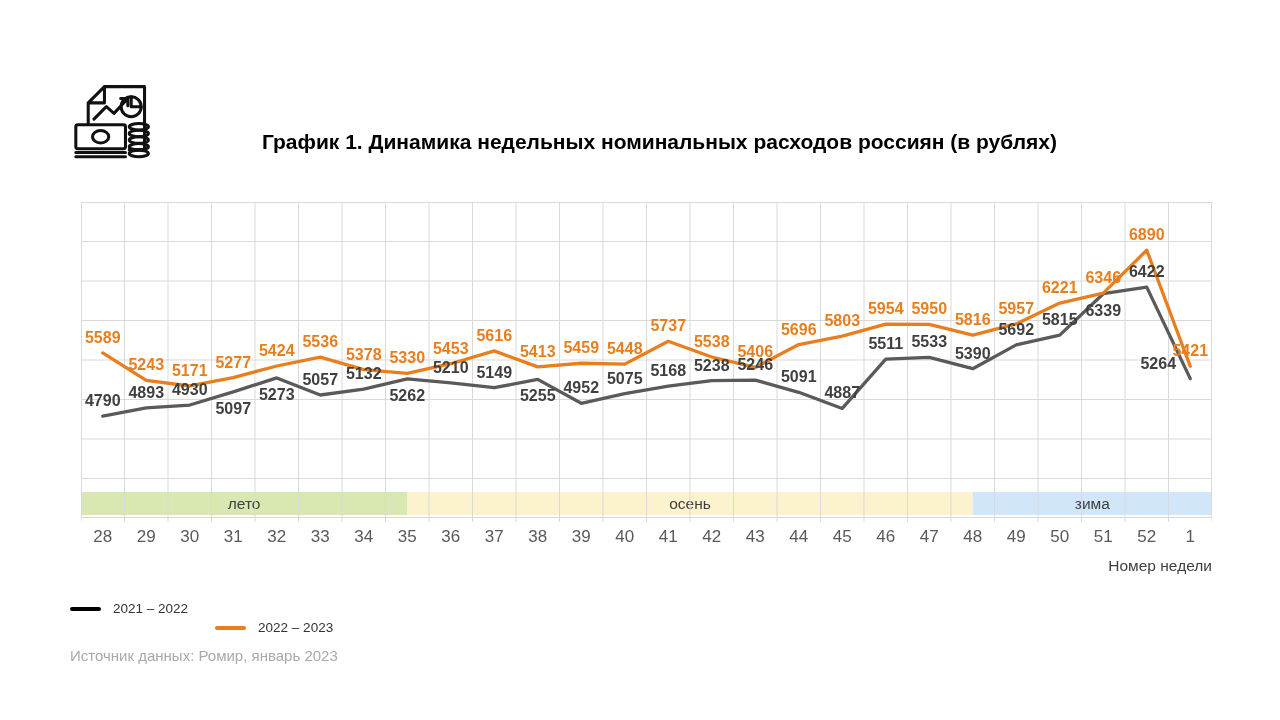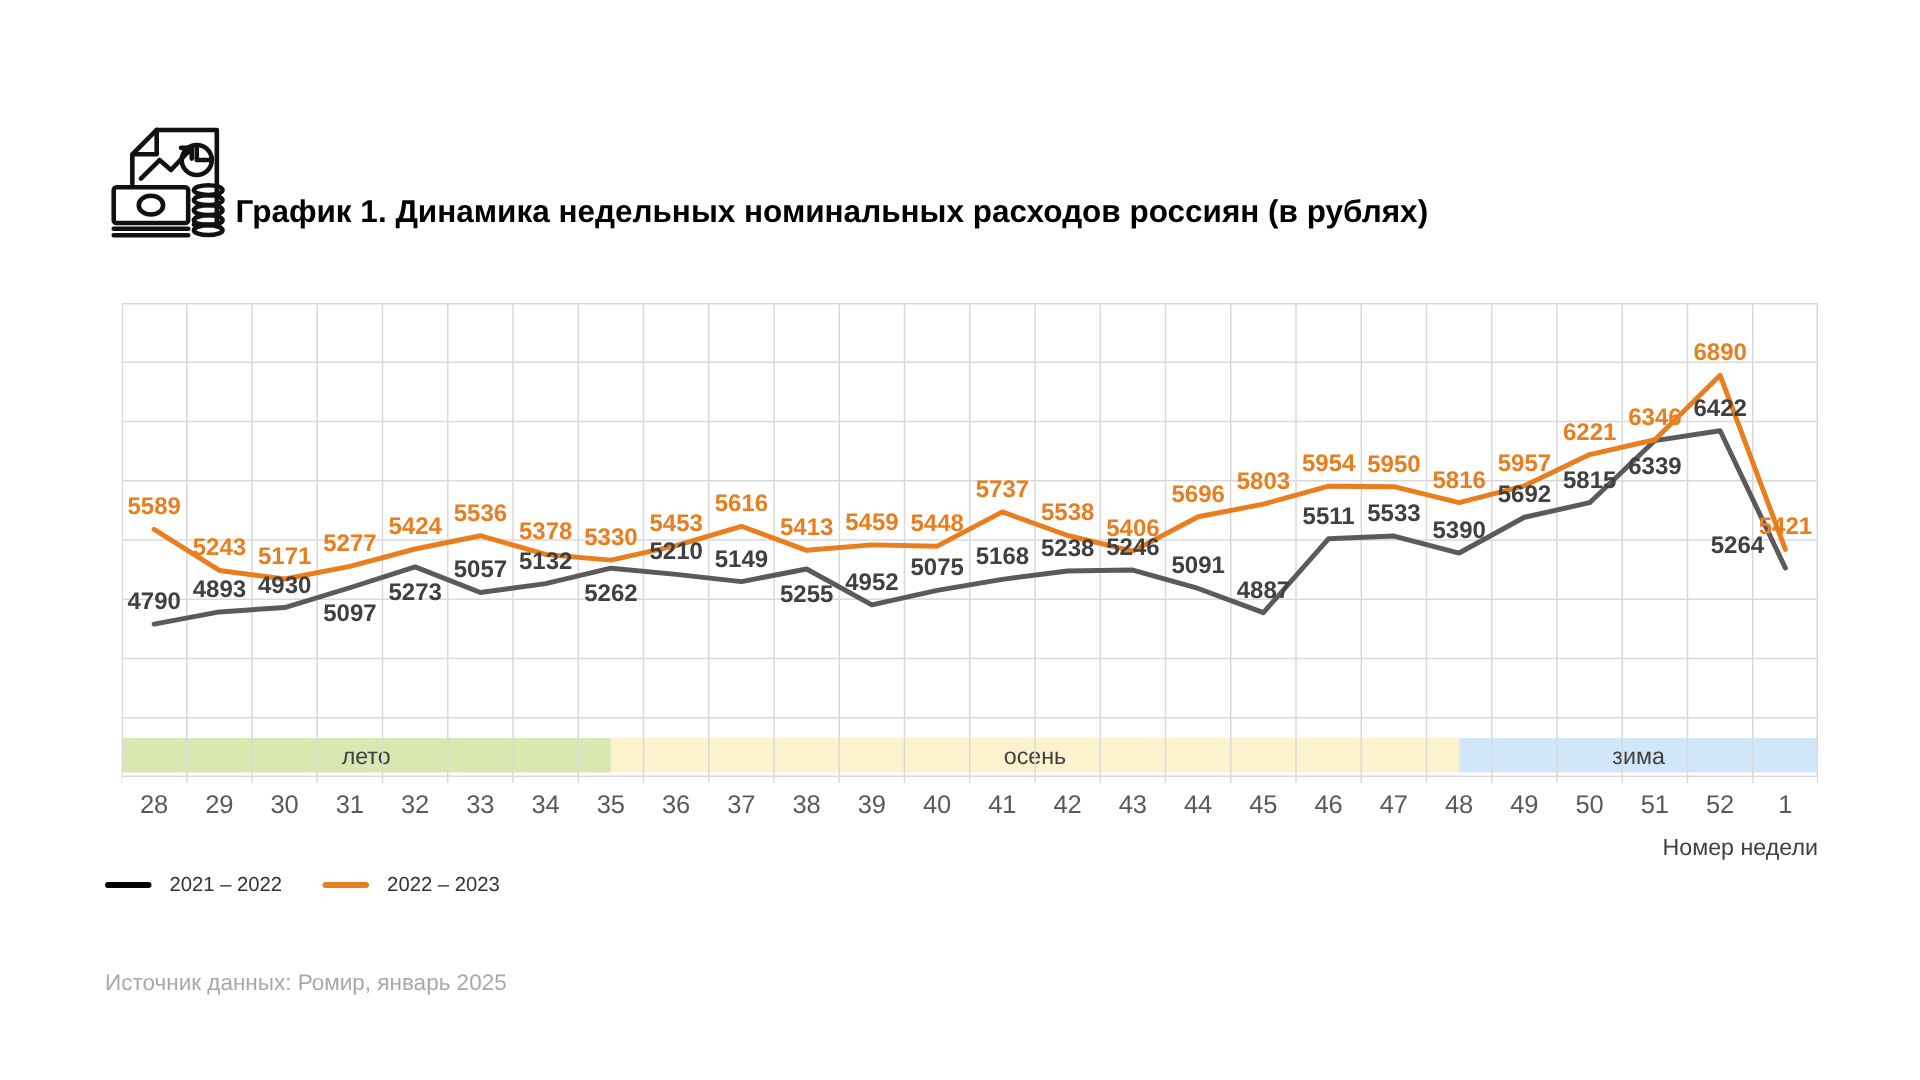--- a/index.html
+++ b/index.html
@@ -1,32 +1,32 @@
 <!DOCTYPE html>
 <html><head>
 <meta charset="utf-8">
 <style>
   html,body{margin:0;padding:0;background:#fff;}
   .slide{position:relative;width:1280px;height:720px;background:#ffffff;overflow:hidden;
          font-family:"Liberation Sans", sans-serif;}
   .hdr-icon{position:absolute;left:72px;top:82px;width:84px;height:78px;}
   .page-title{position:absolute;left:157px;top:130px;width:900px;margin:0;
-              font-size:21px;font-weight:bold;color:#000;}
+              font-size:21px;font-weight:bold;color:#000;text-align:right;}
   .logo{position:absolute;left:1060px;top:56px;width:155px;height:72px;}
   .logo-text{position:absolute;left:4px;top:0;font-size:46px;font-weight:bold;color:#111;
              letter-spacing:-1px;line-height:52px;}
   .logo-dot{position:absolute;top:56px;width:11px;height:11px;}
   .logo-dot.d0{left:64px;} .logo-dot.d1{left:84px;} .logo-dot.d2{left:104px;}
   #chart{position:absolute;left:81px;top:202px;width:1131px;height:348px;}
   .x-axis-title{position:absolute;left:81px;top:557px;width:1131px;text-align:right;
                 font-size:15.5px;color:#404040;}
   .legend{position:absolute;left:70px;top:582px;display:flex;align-items:center;
           font-size:13.5px;color:#333;}
   .legend-item{display:flex;align-items:center;justify-content:space-between;}
-  .legend-item + .legend-item{margin-left:27px;}
+  .legend-item + .legend-item{margin-left:27px;margin-top:38px;}
   .legend-swatch{display:inline-block;width:31px;height:4px;border-radius:2px;margin-right:12px;}
   .source-note{position:absolute;left:70px;top:647px;font-size:15px;color:#a9a9a9;}
 </style>
 </head>
 <body>
 
 <div class="slide">
 
   <svg class="hdr-icon" viewBox="0 0 88 80" fill="none" stroke="#111" stroke-width="3.2" stroke-linejoin="round" stroke-linecap="round">
     <path d="M34,4 L76,4 L76,70 L60,70"></path>
@@ -204,15 +204,15 @@
     <div class="legend-item">
       <span class="legend-swatch" style="background: rgb(0, 0, 0);"></span>
       <span>2021 – 2022</span>
     </div>
     <div class="legend-item">
       <span class="legend-swatch" style="background: rgb(232, 126, 30);"></span>
       <span>2022 – 2023</span>
     </div>
   </div>
 
-  <div class="source-note">Источник данных:  Ромир, январь 2025</div>
+  <div class="source-note">Источник данных:  Ромир, январь 2023</div>
 
 </div>
 
 </body></html>

